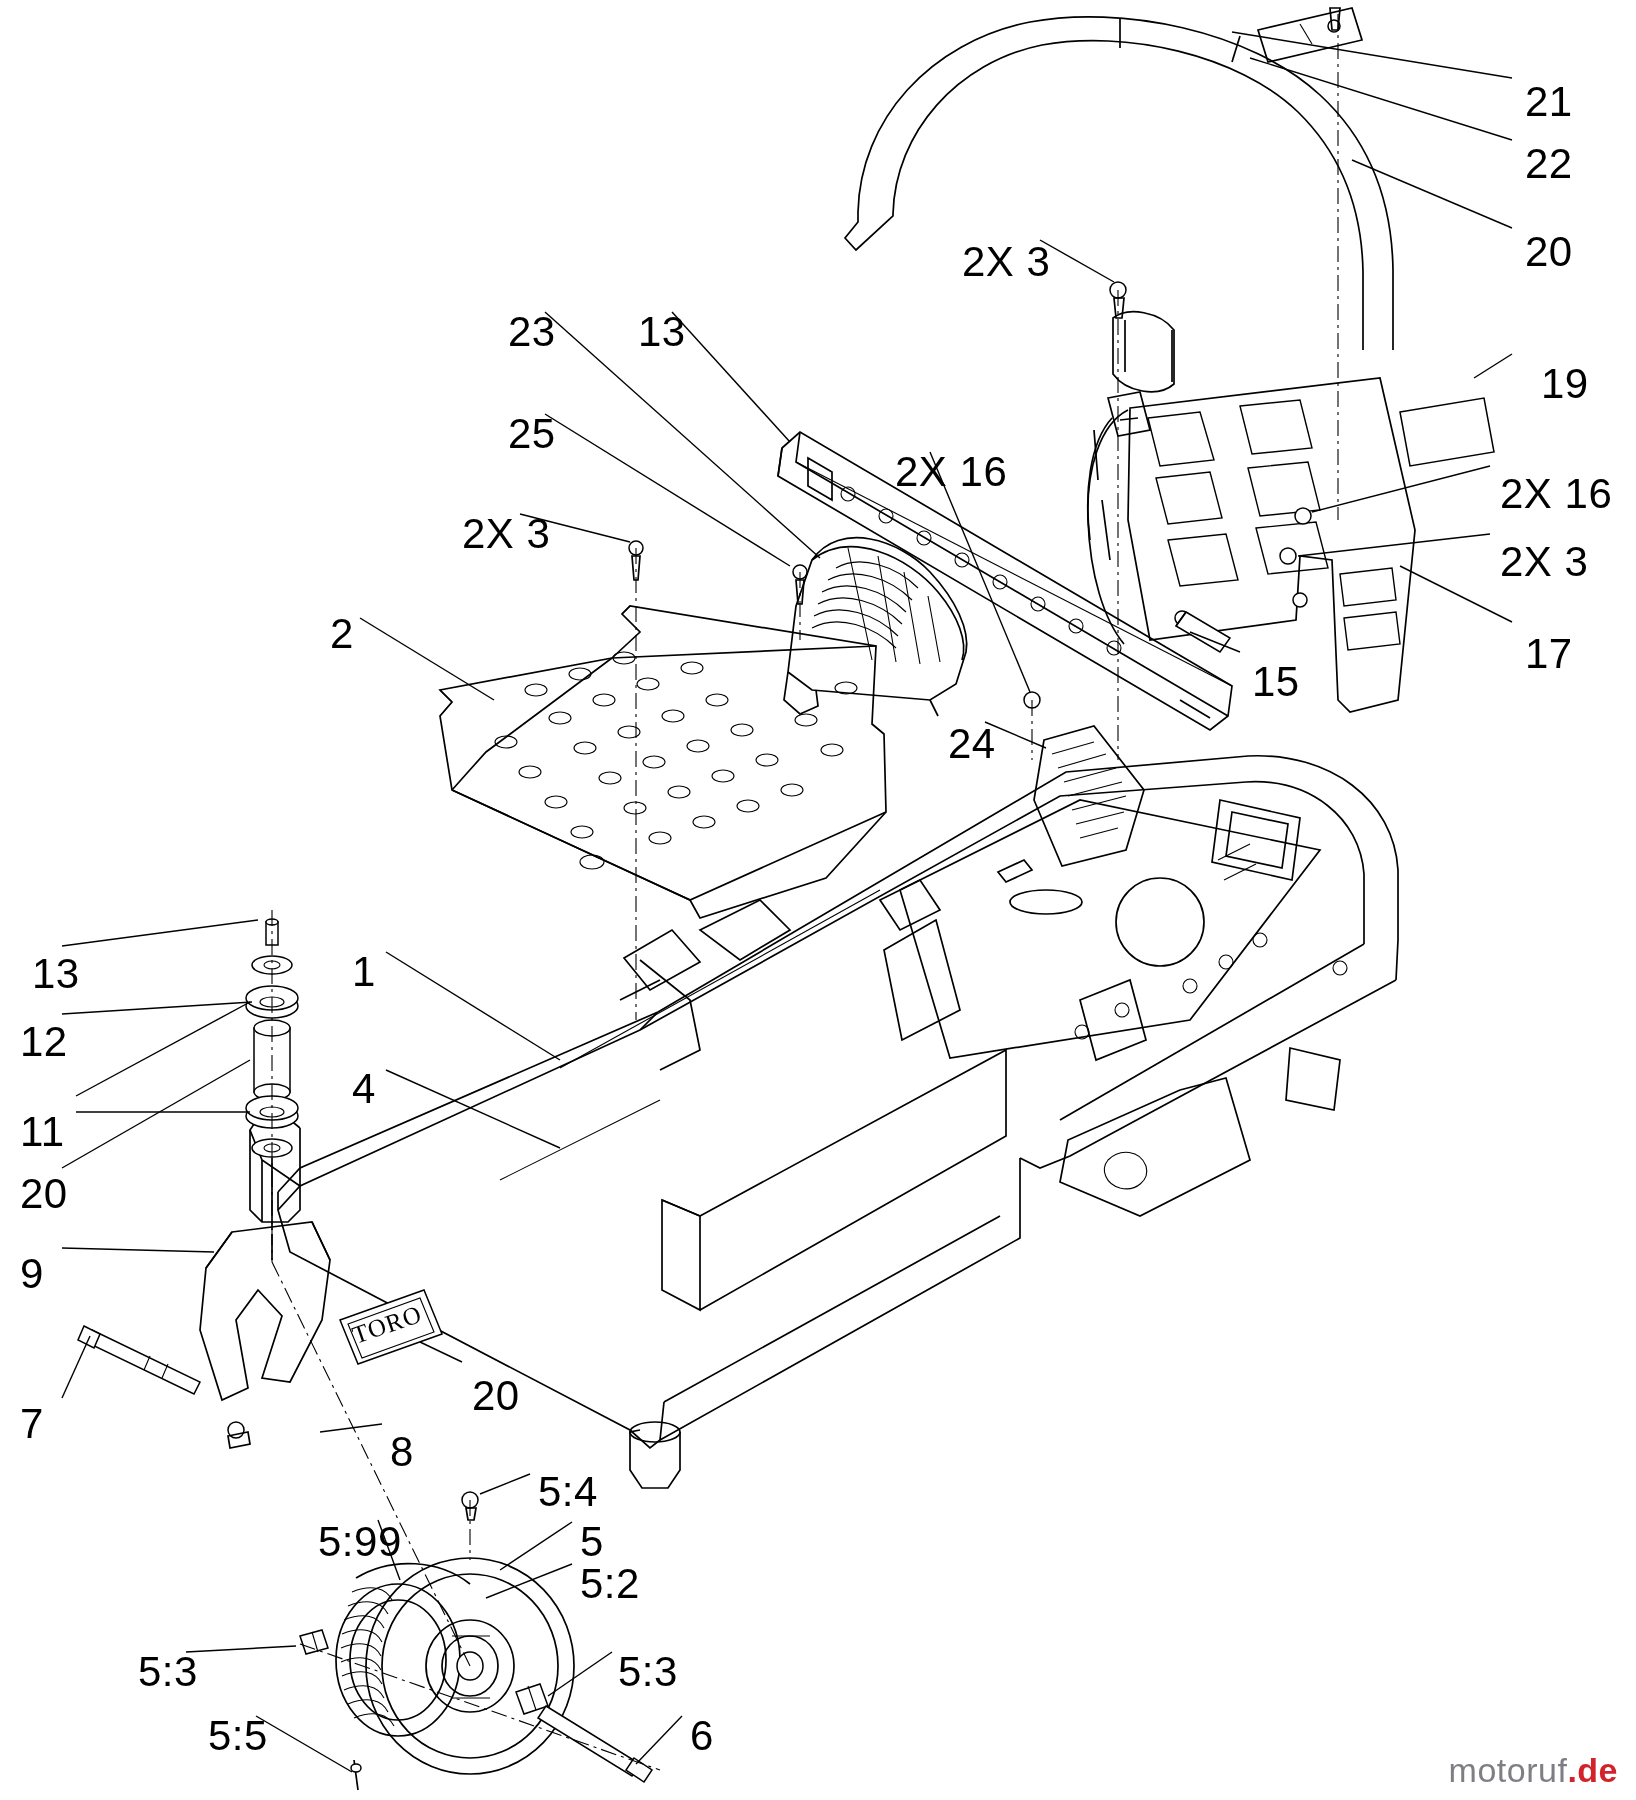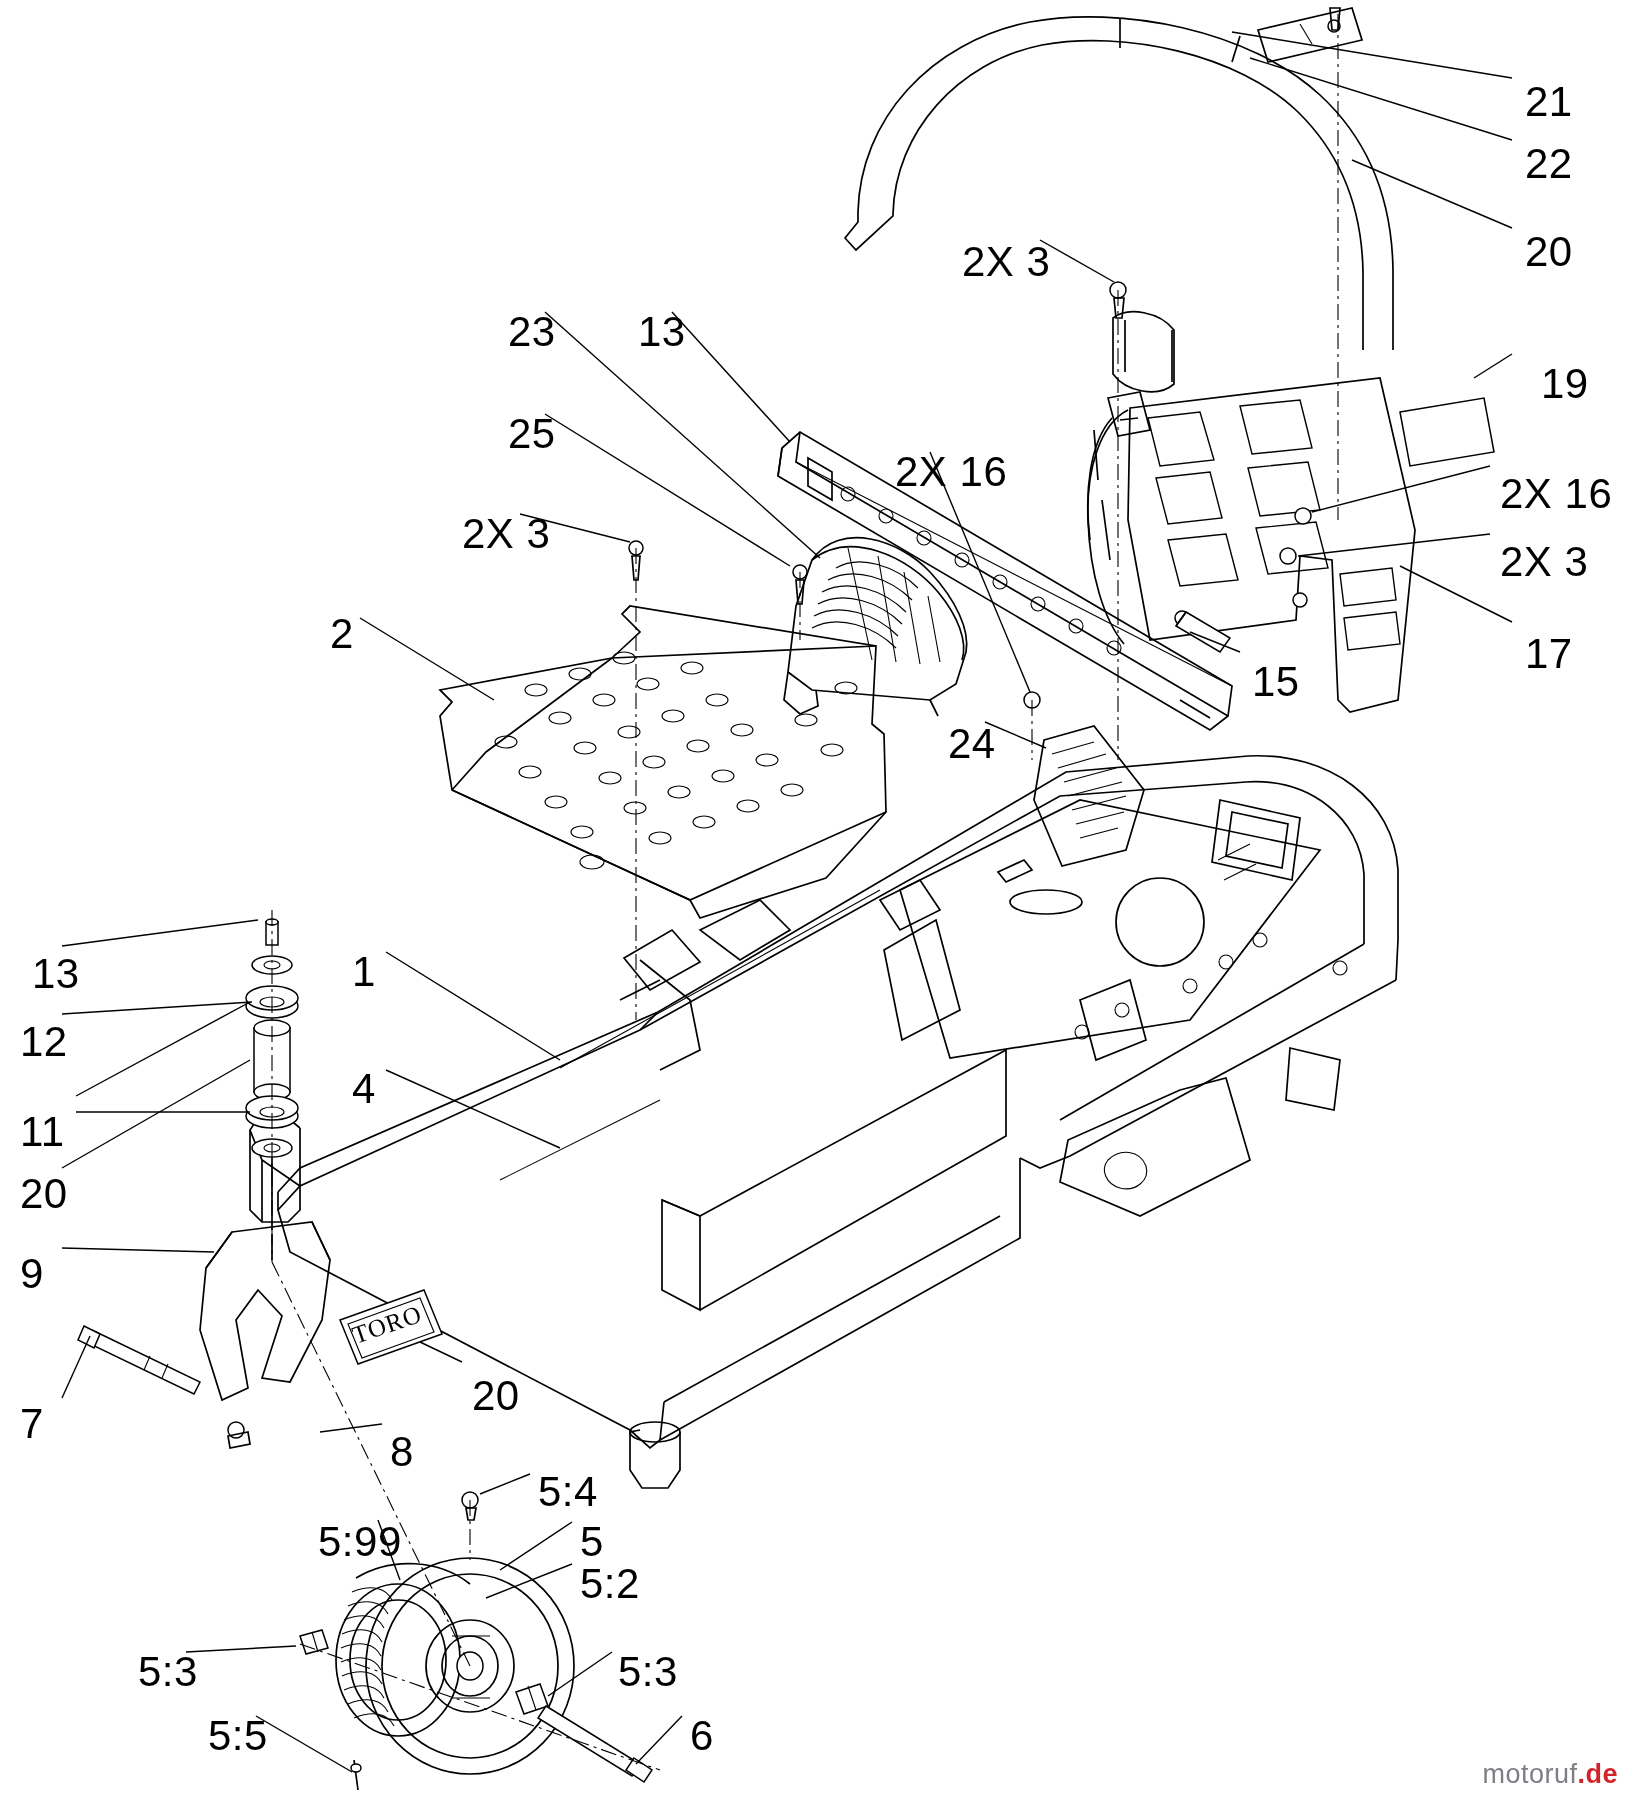--- a/index.html
+++ b/index.html
@@ -1,19 +1,19 @@
 <!DOCTYPE html>
 <html><head>
 <meta charset="utf-8">
 <style>
   html,body{margin:0;padding:0;background:#ffffff;}
   body{width:1636px;height:1800px;position:relative;overflow:hidden;font-family:"Liberation Sans",sans-serif;color:#000;}
   #diagram{position:absolute;left:0;top:0;width:1636px;height:1800px;}
   .callout{position:absolute;font-family:"Liberation Sans",sans-serif;font-size:42px;color:#000;white-space:nowrap;letter-spacing:0.5px;}
-  .wm{position:absolute;right:18px;bottom:10px;font-family:"Liberation Sans",sans-serif;font-size:27px;letter-spacing:0.5px;}
+  .wm{position:absolute;right:18px;bottom:10px;font-family:"Liberation Sans",sans-serif;font-size:34px;letter-spacing:0.5px;}
   .wm .a{color:#7e7e84;}
   .wm .b{color:#d2232a;font-weight:bold;}
   svg{display:block;}
   .ln{fill:none;stroke:#000;stroke-width:1.7;}
   .ln2{fill:none;stroke:#000;stroke-width:1.4;}
   .thin{fill:none;stroke:#000;stroke-width:1.1;}
   .dash{fill:none;stroke:#000;stroke-width:1.1;stroke-dasharray:16 5 3 5;}
   .fillw{fill:#ffffff;stroke:#000;stroke-width:1.5;}
 </style>
 </head>

